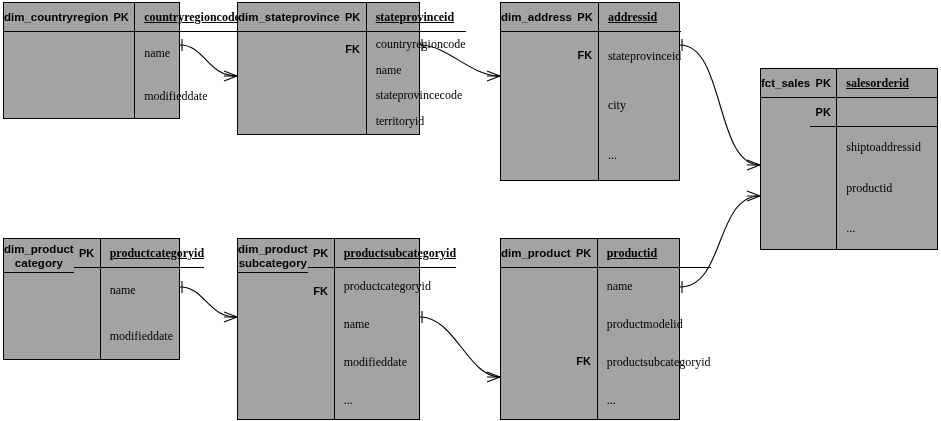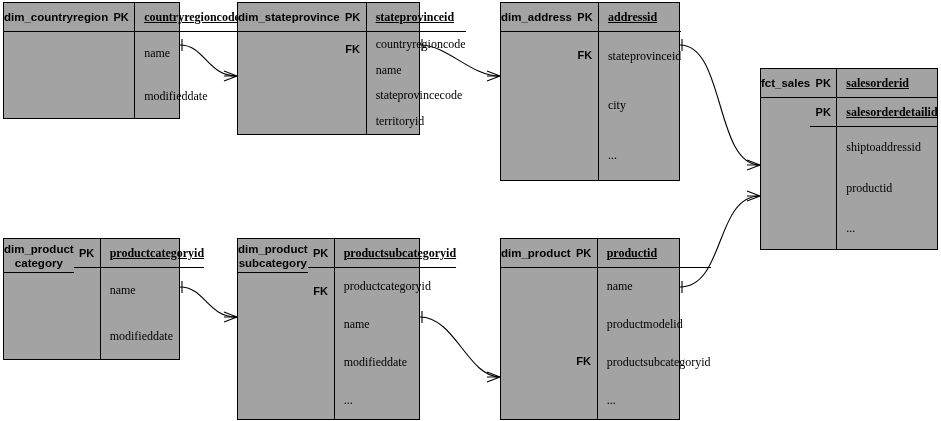--- a/index.html
+++ b/index.html
@@ -243,21 +243,20 @@
     </div>
     <div class="entity" style="left: 760px; top: 68px; width: 178px; height: 182px;">
       <div class="entity-title" style="height: 29px;">fct_sales</div>
       <div class="rows">
         <div class="row sep" style="height: 29px;">
           <div class="keycell">PK</div>
           <div class="attrcell pk">salesorderid</div>
         </div>
         <div class="row sep" style="height: 29px;">
           <div class="keycell">PK</div>
-          <div class="attrcell pk">salesorderdetailid</div>
         </div>
         <div class="body-split">
           <div class="keycol">
             <div class="kc"></div>
             <div class="kc"></div>
             <div class="kc"></div>
           </div>
           <div class="stack">
             <div class="srow">
               <div class="attrcell">shiptoaddressid</div>

